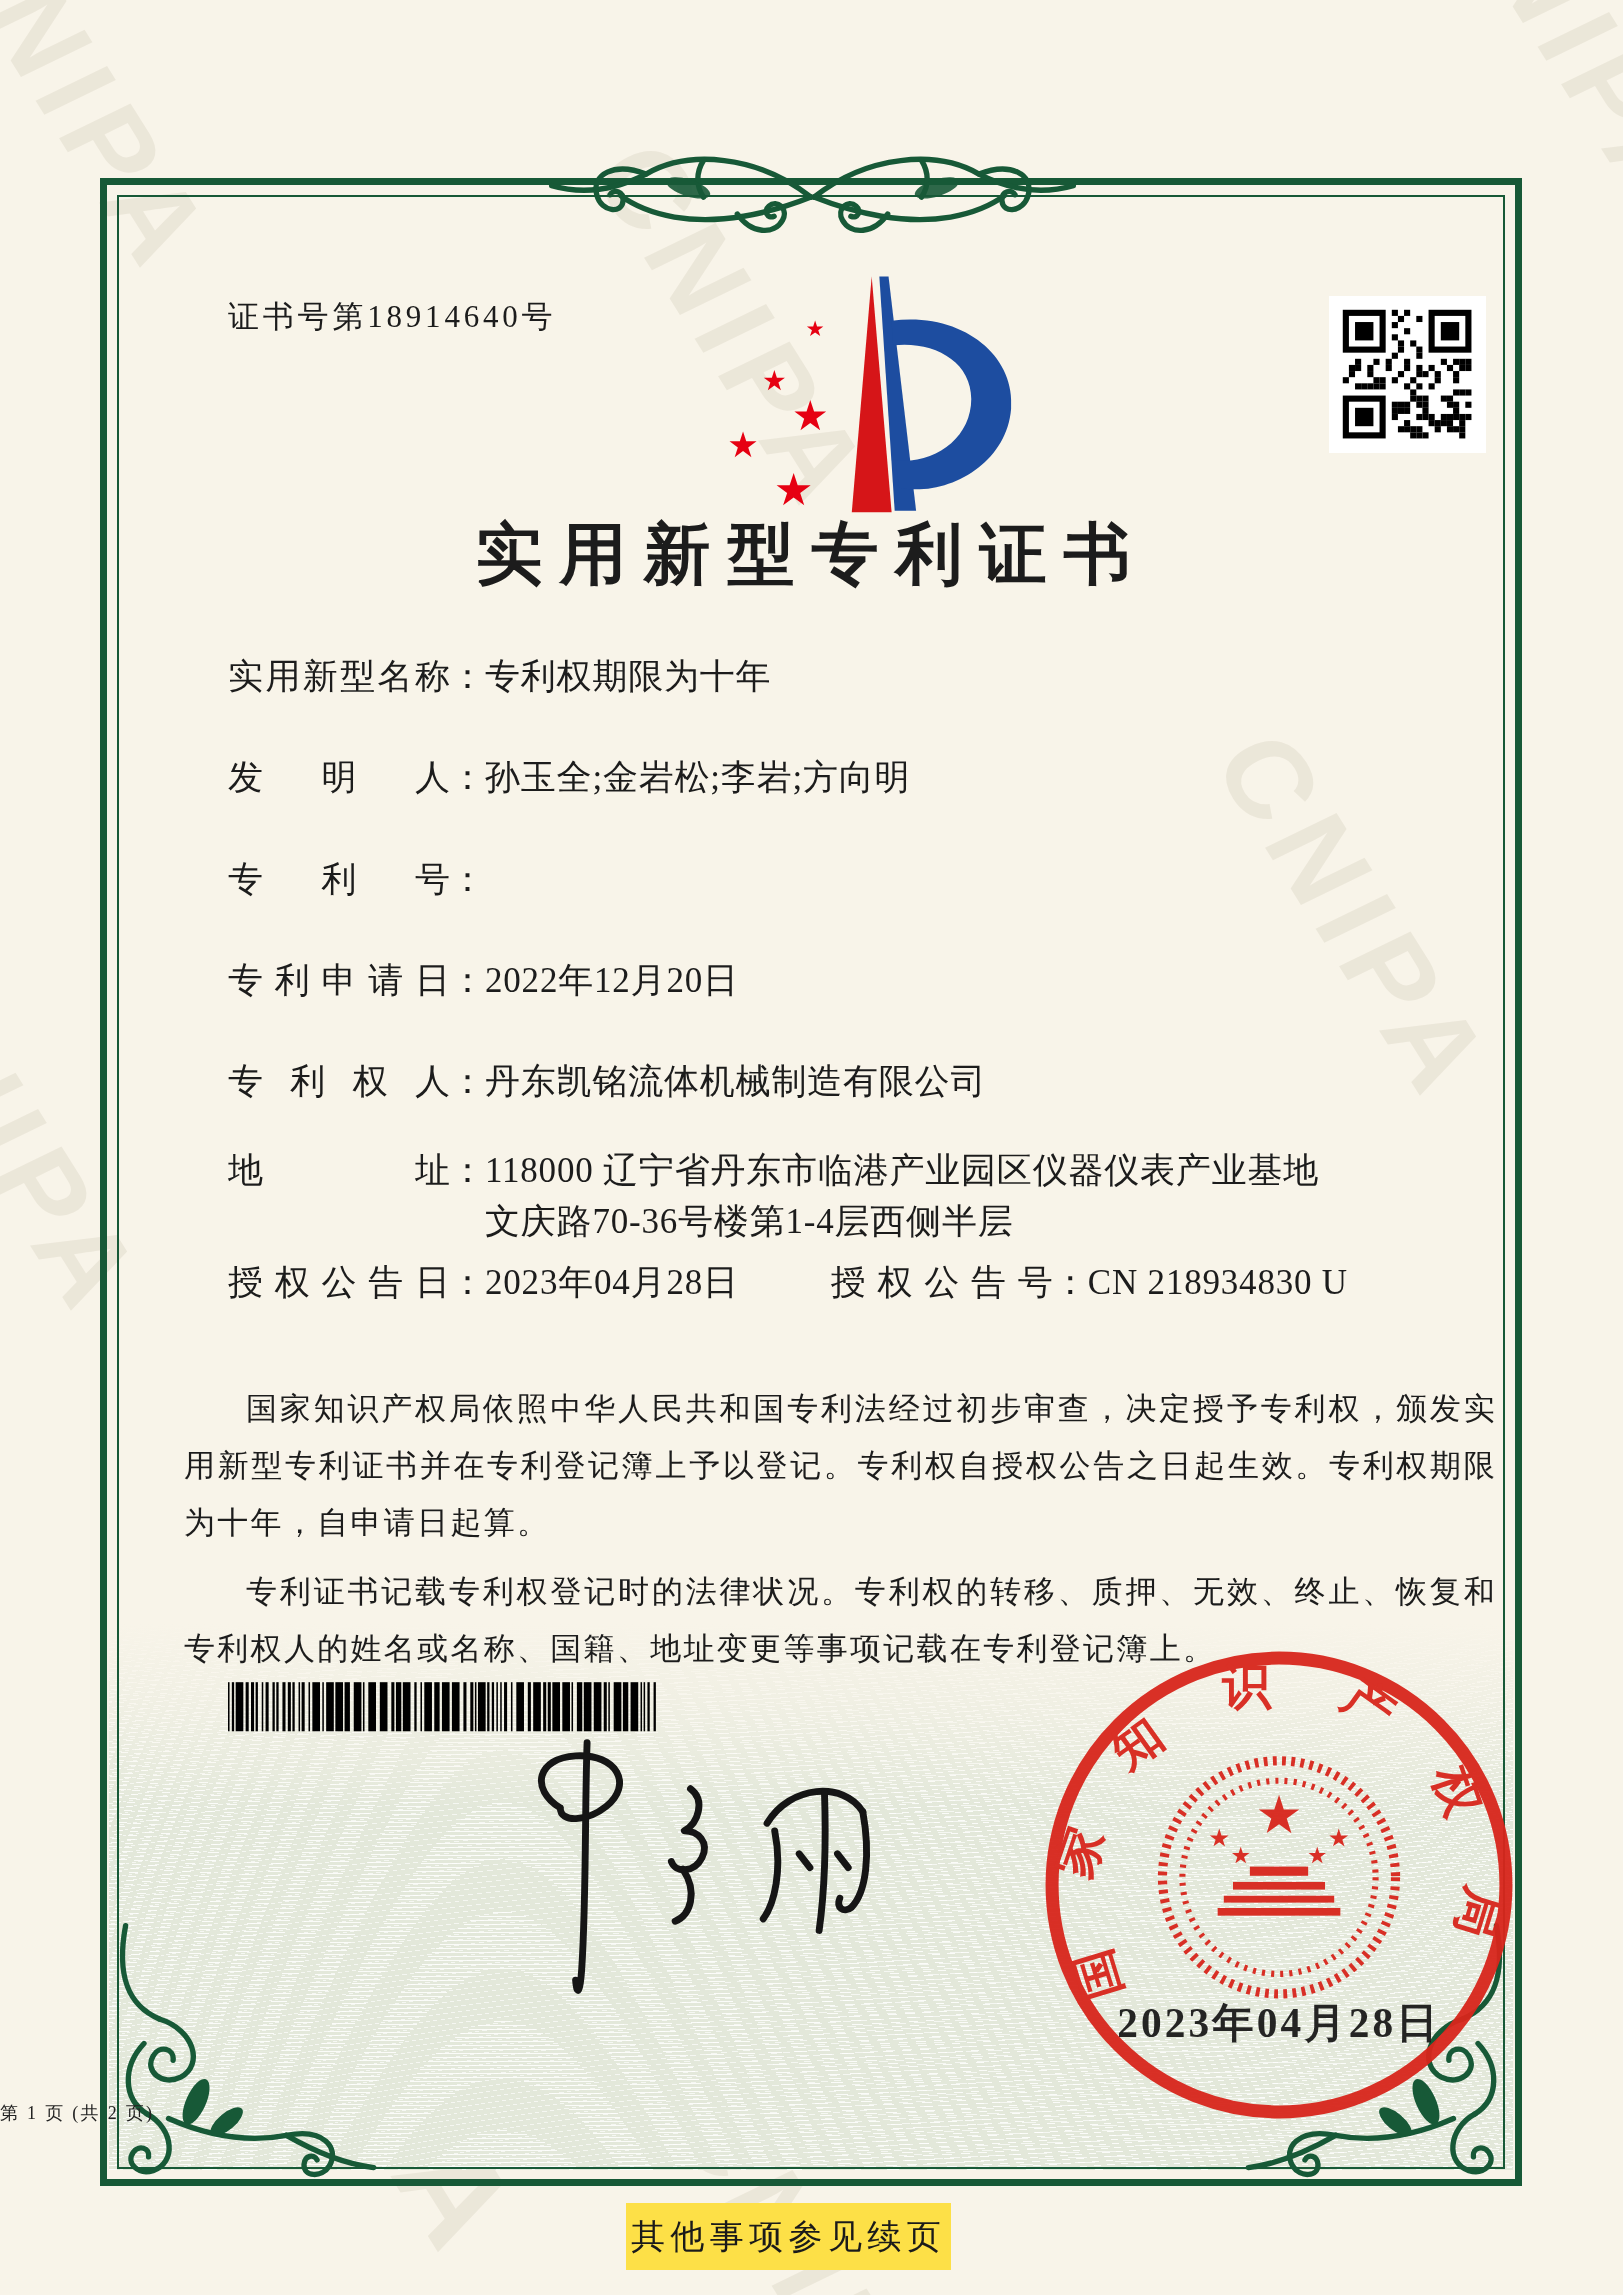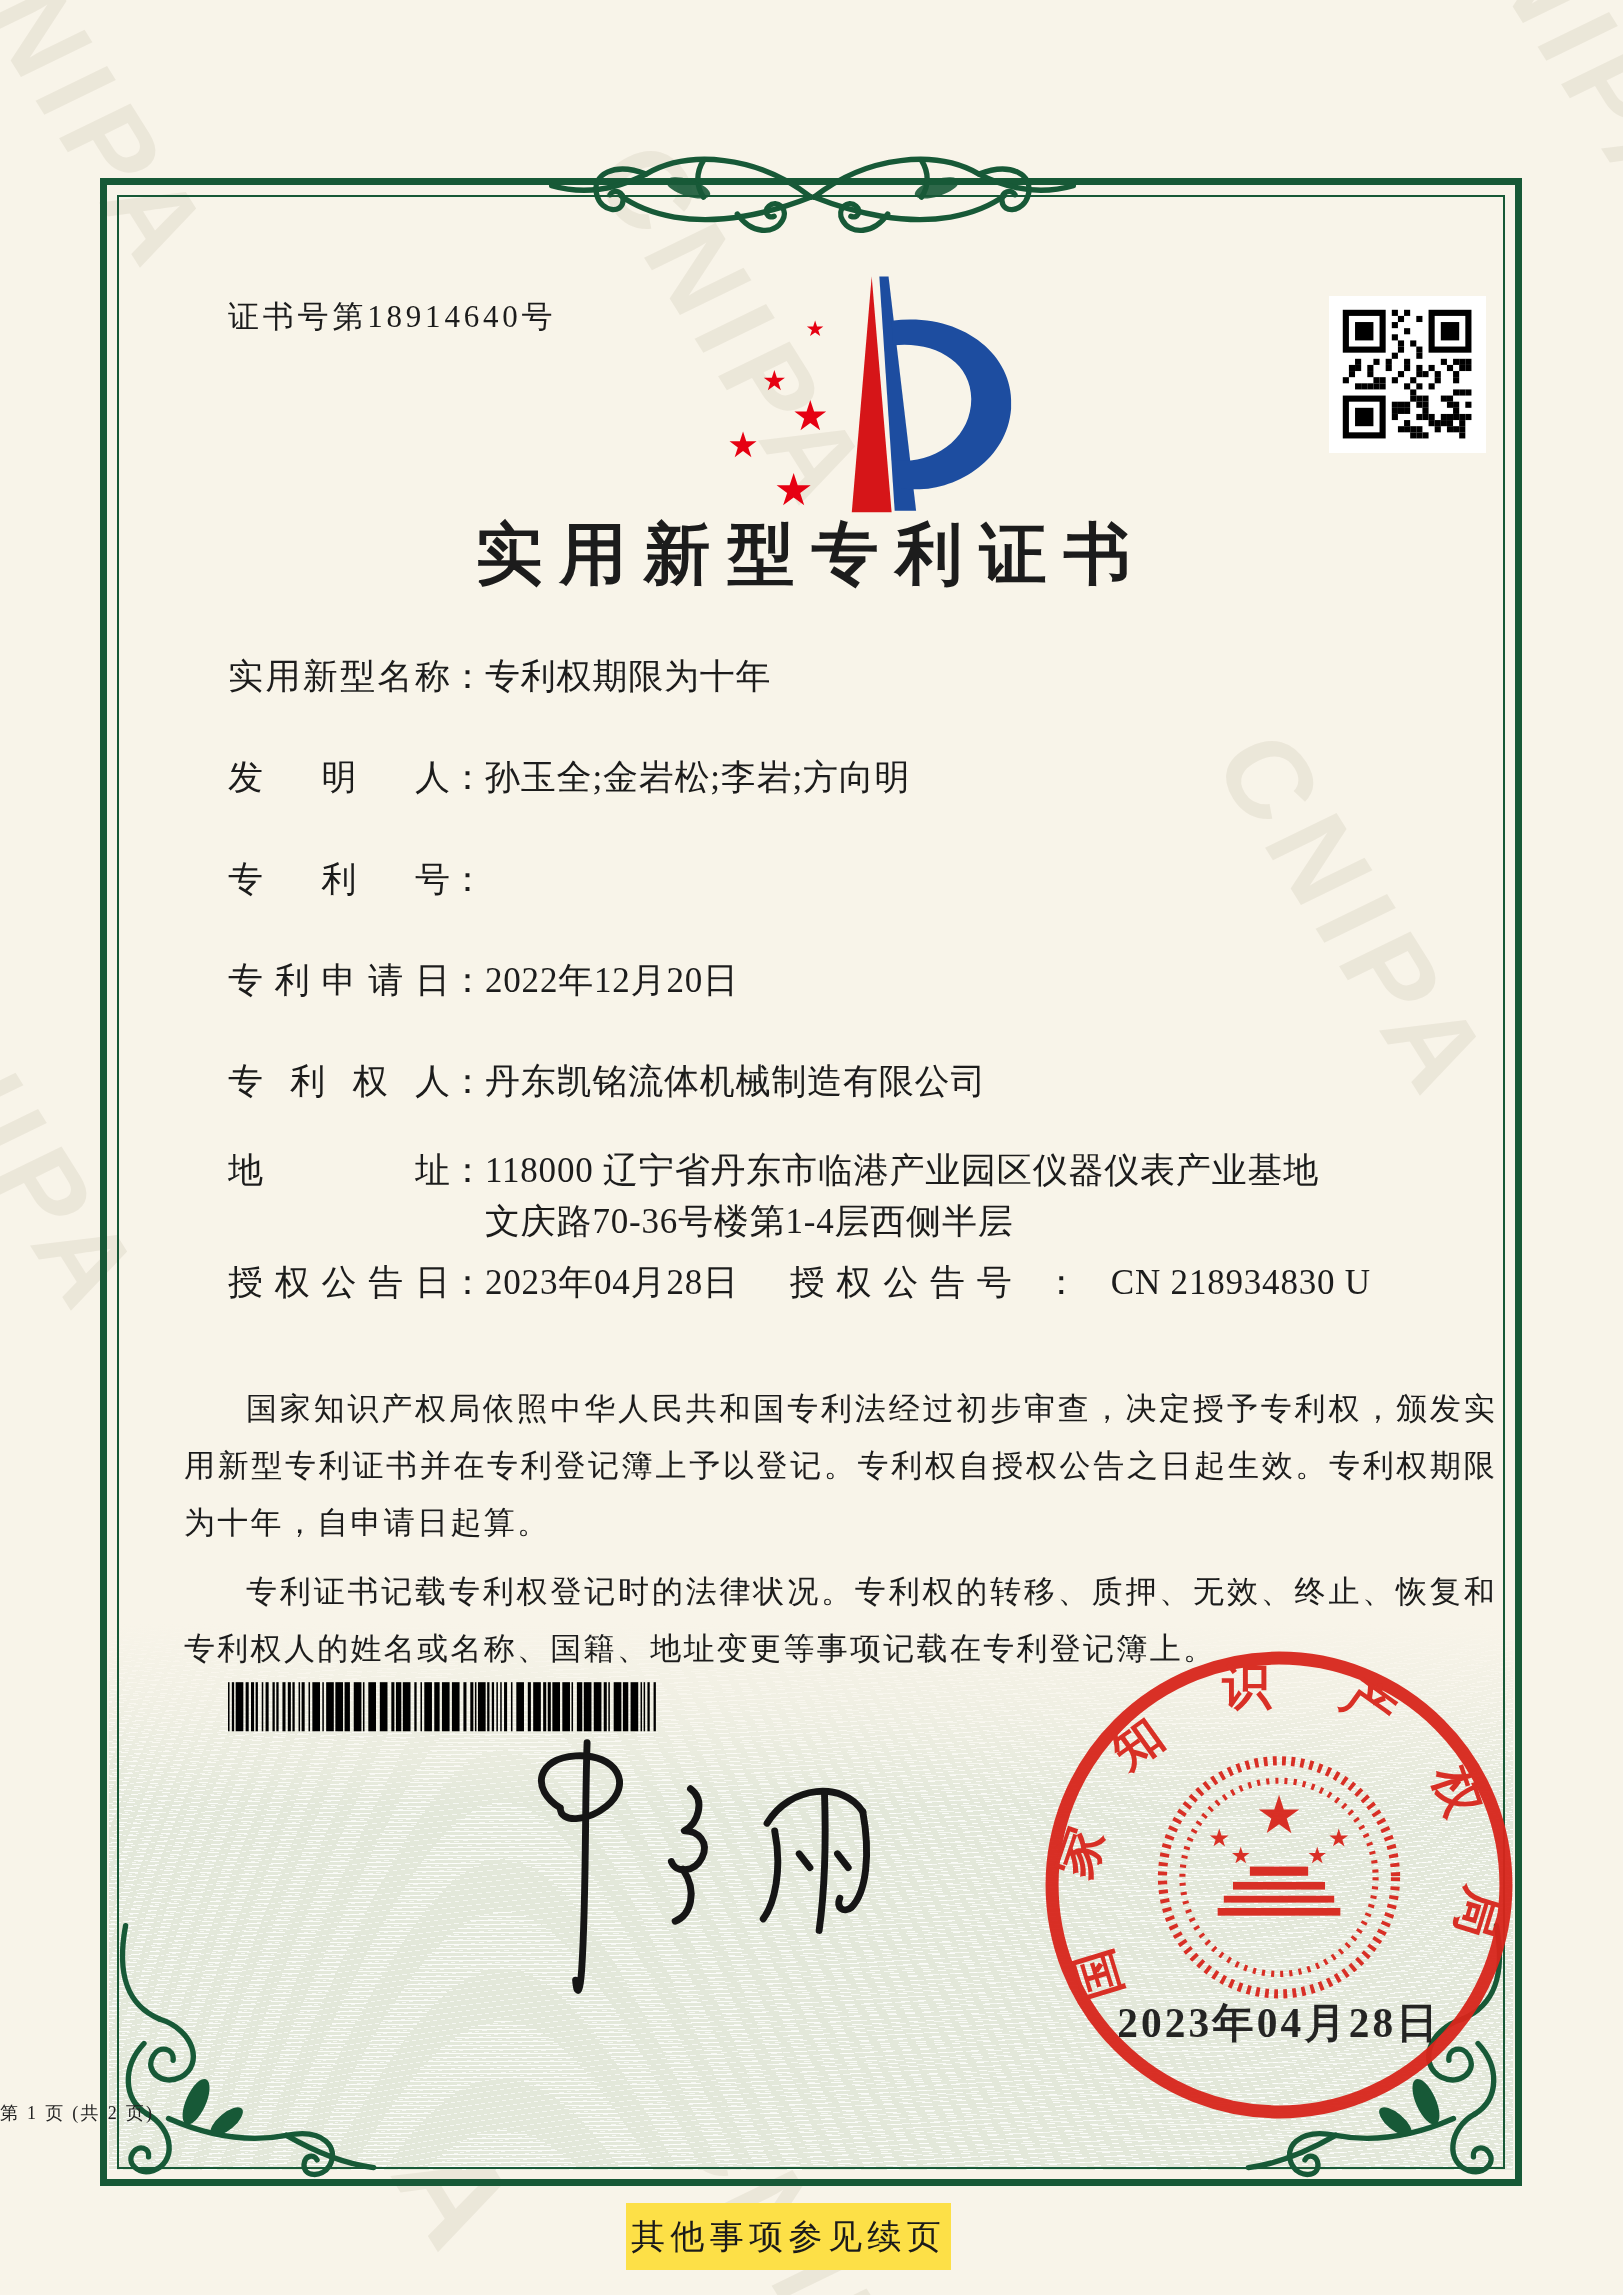--- a/index.html
+++ b/index.html
@@ -48,21 +48,21 @@
     font-size:67px;font-weight:700;letter-spacing:17px;
   }
   
   .row{position:absolute;z-index:5;left:228px;display:flex;align-items:flex-start;font-size:35px;line-height:48px;}
   .lbl{display:inline-block;width:222px;text-align:justify;text-align-last:justify;}
   .colon{display:inline-block;width:35px;}
   .val{letter-spacing:0.8px;}
   .r1{top:653px}.r2{top:754px}.r3{top:856px}.r4{top:957px}.r5{top:1058px}
   .r-addr{top:1145px;line-height:51px;}
   .r-grant{top:1259px;}
-  .pair2{margin-left:51px;display:flex;gap:32px;}
+  .pair2{margin-left:92px;display:flex;}
   
   .paras{position:absolute;z-index:5;left:184px;top:1380px;width:1313px;
     font-size:31px;line-height:57px;letter-spacing:2.3px;text-align:justify;}
   .paras p{margin:0;text-indent:2em;}
   .paras p + p{margin-top:12.3px;}
   
   .barcode{position:absolute;z-index:5;left:228px;top:1682px;}
   .sig-script{position:absolute;z-index:5;left:445px;top:1716px;}
   .sig-script path{stroke:#151515;stroke-width:9px;fill:none;stroke-linecap:round;stroke-linejoin:round;}
   .director{position:absolute;z-index:5;left:228px;top:1842px;

